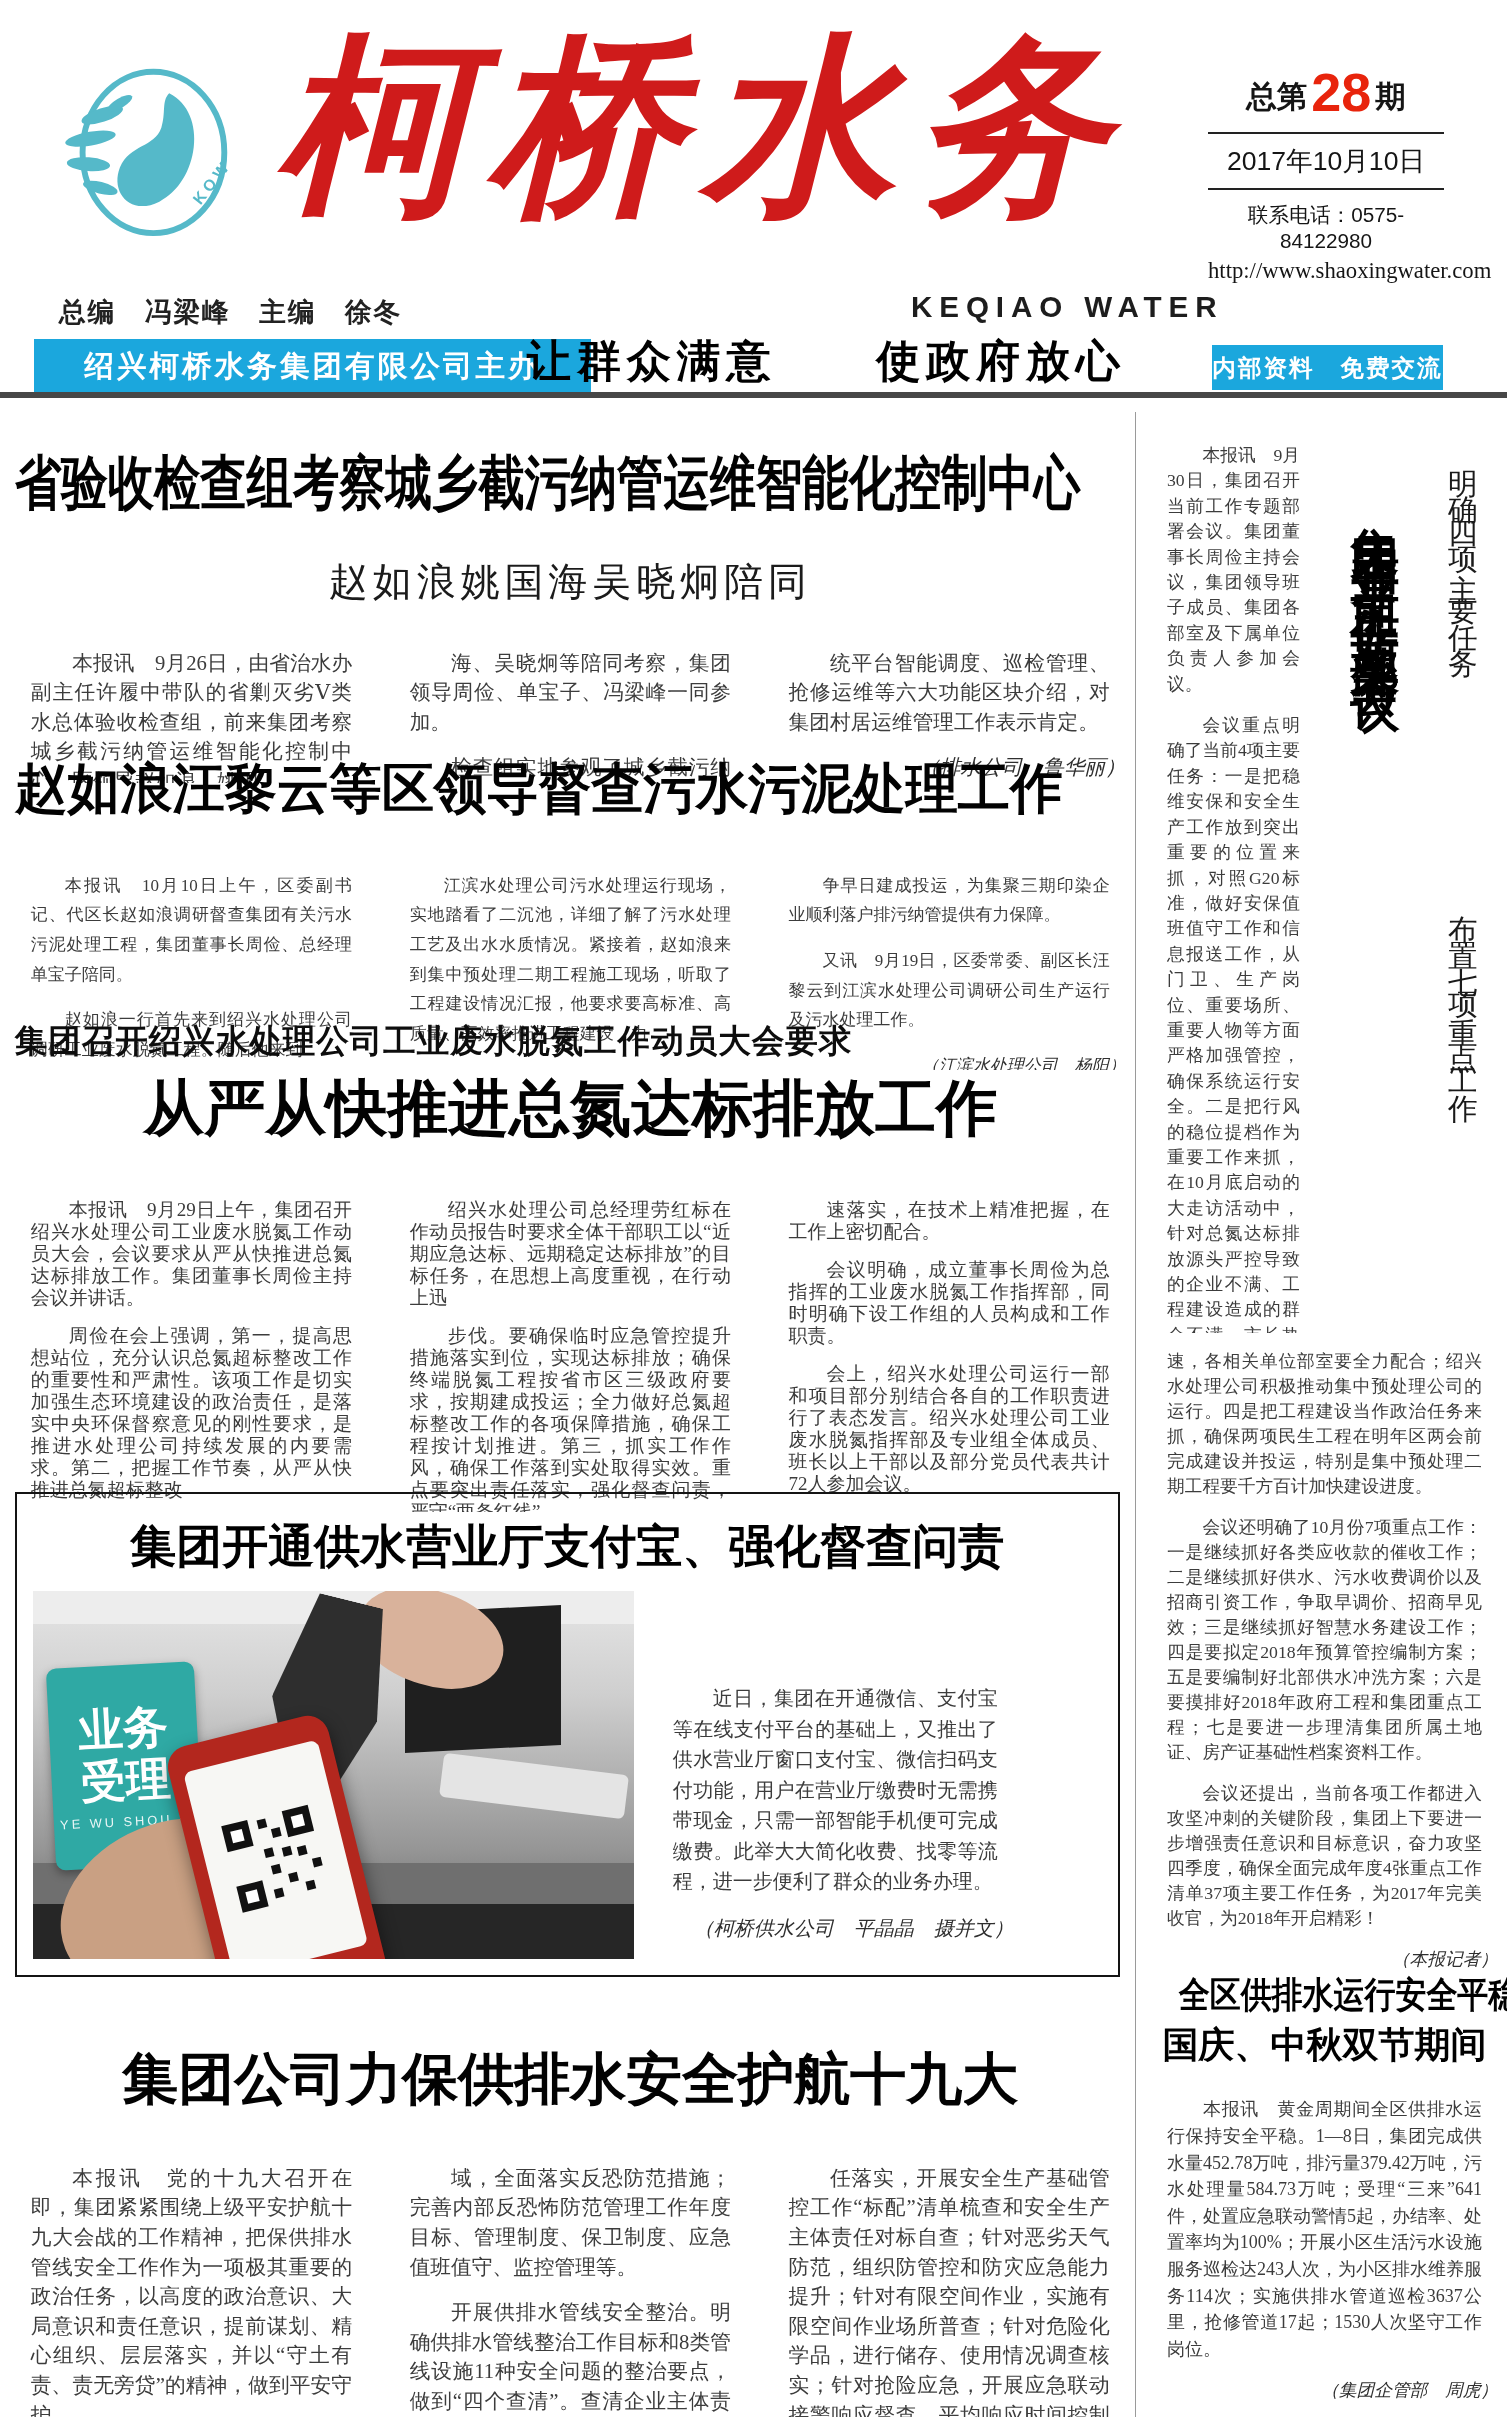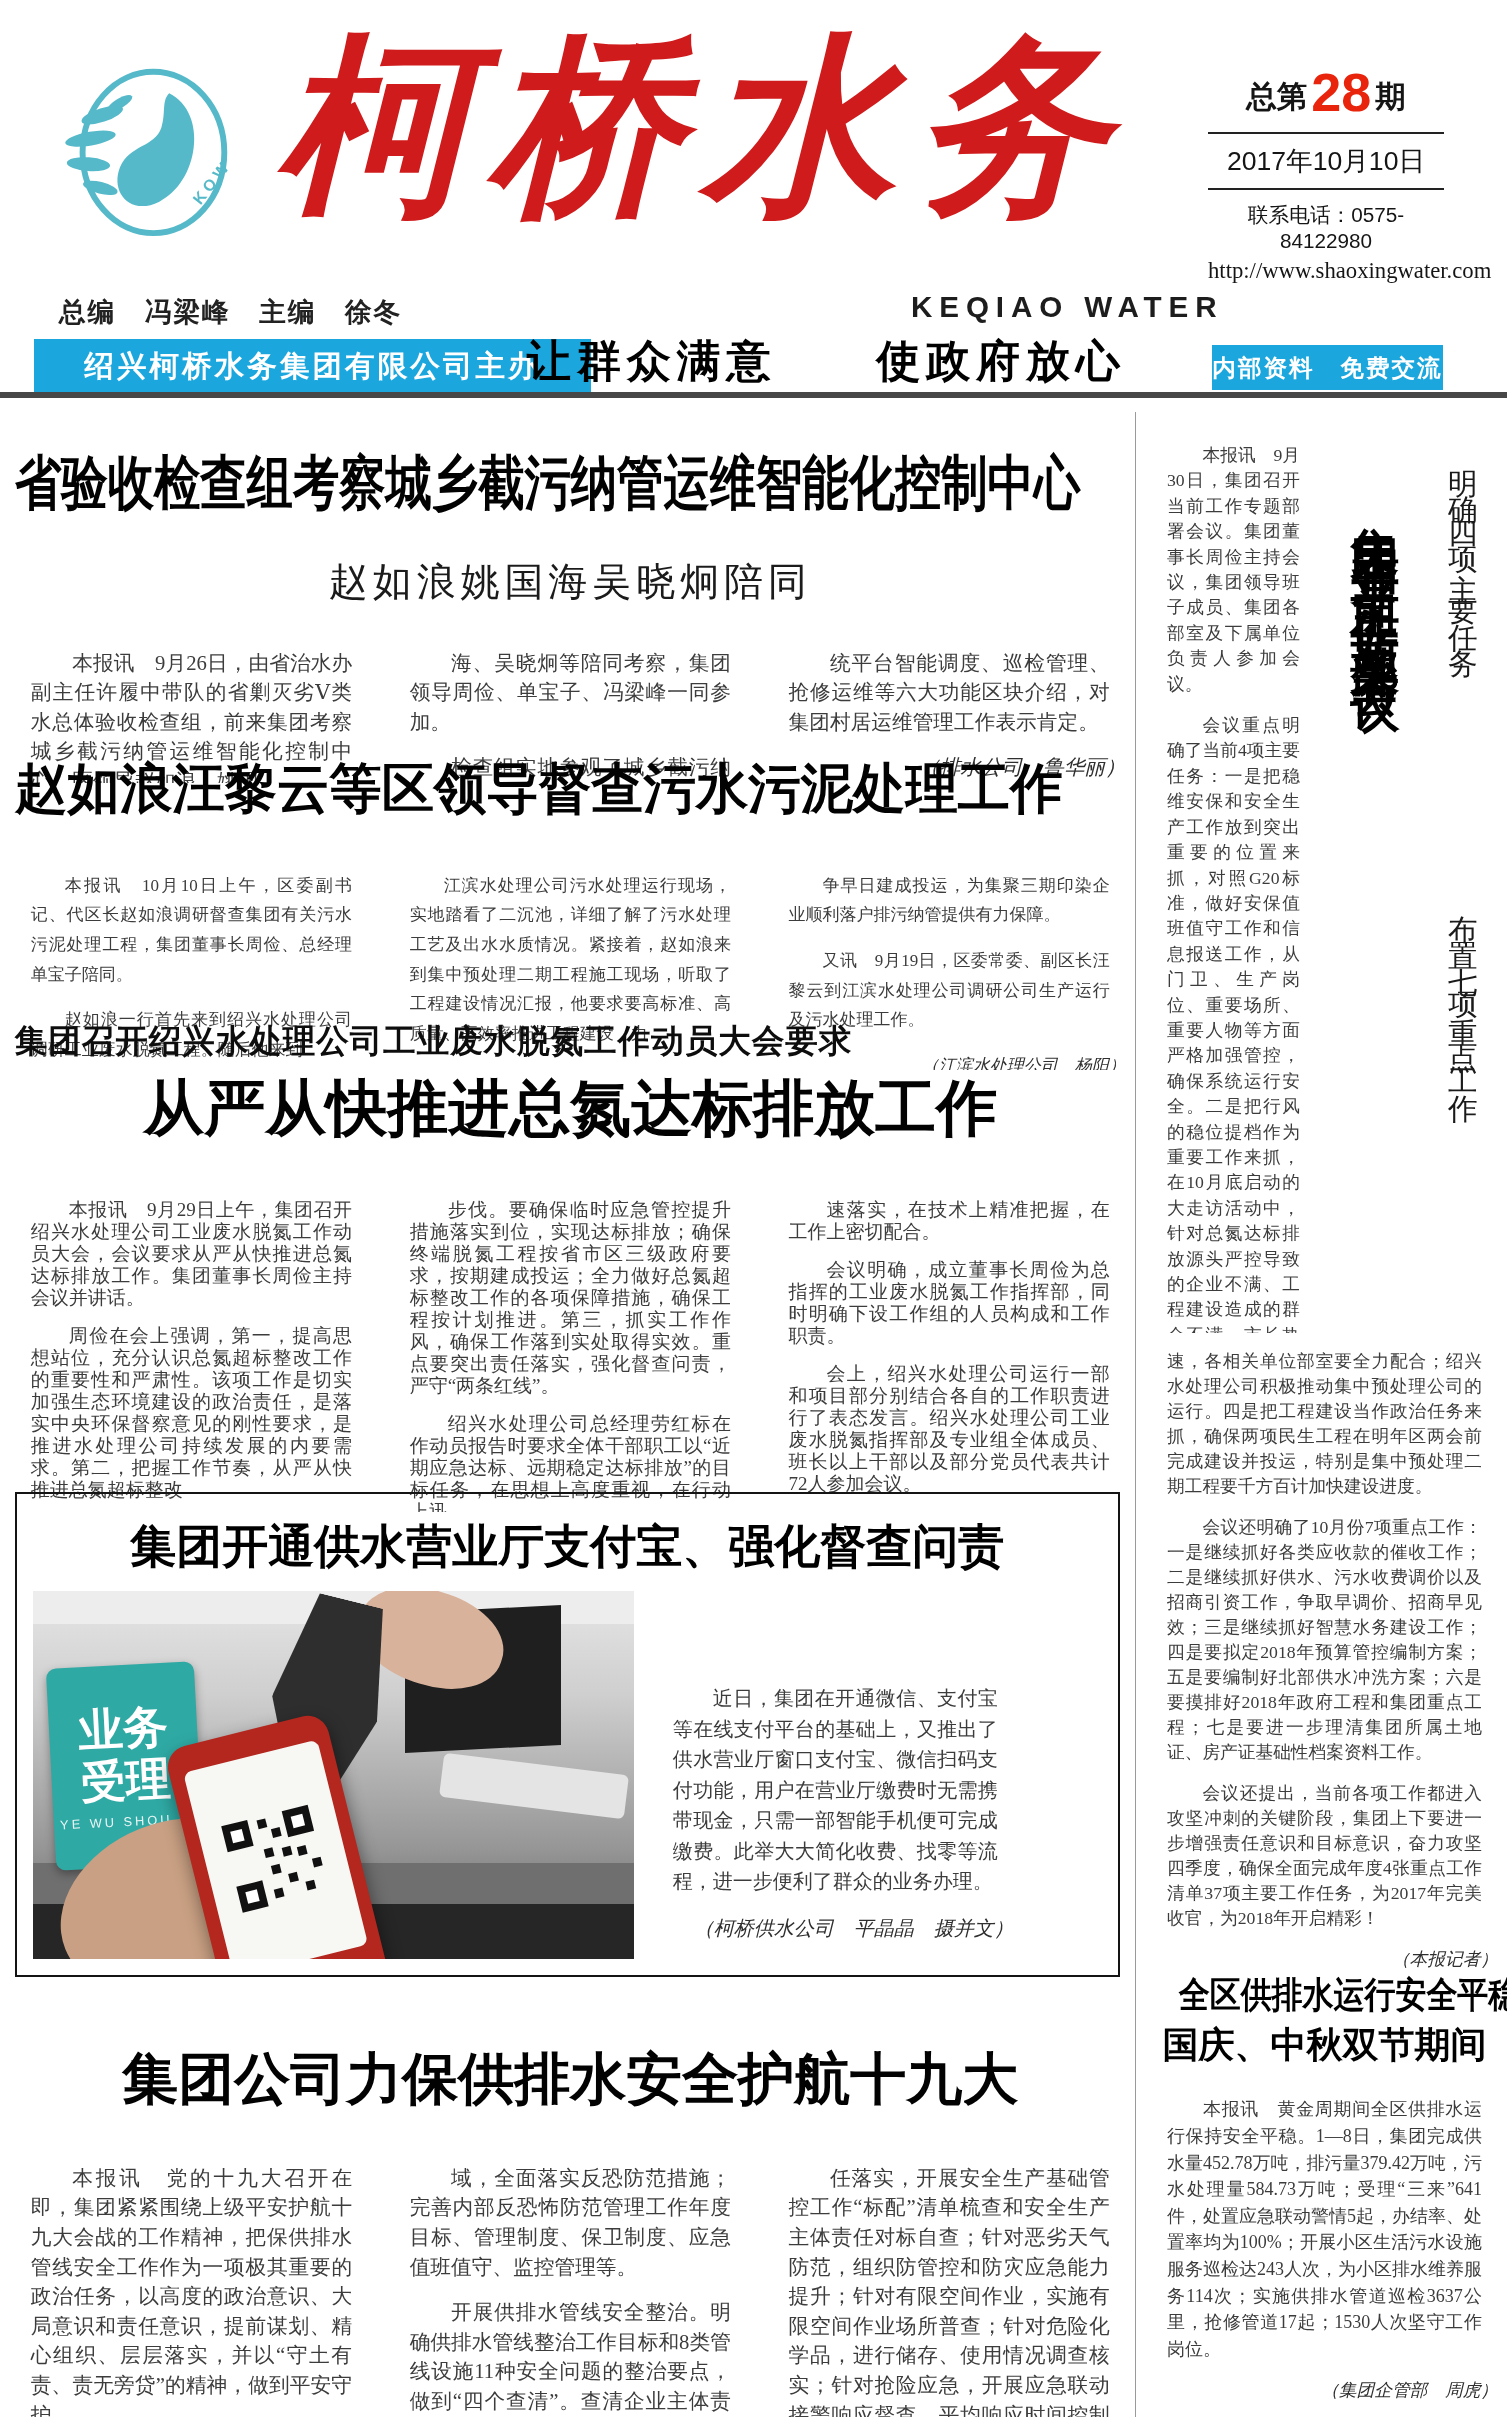--- a/index.html
+++ b/index.html
@@ -178,22 +178,22 @@
 
   <section class="a3">
     <div class="a3-kicker sans">集团召开绍兴水处理公司工业废水脱氮工作动员大会要求</div>
     <h1 class="headline">从严从快推进总氮达标排放工作</h1>
     <div class="cols">
       <div class="col">
           <p class="para">本报讯　9月29日上午，集团召开绍兴水处理公司工业废水脱氮工作动员大会，会议要求从严从快推进总氮达标排放工作。集团董事长周俭主持会议并讲话。</p>
           <p class="para">周俭在会上强调，第一，提高思想站位，充分认识总氮超标整改工作的重要性和严肃性。该项工作是切实加强生态环境建设的政治责任，是落实中央环保督察意见的刚性要求，是推进水处理公司持续发展的内要需求。第二，把握工作节奏，从严从快推进总氮超标整改</p>
         </div>
       <div class="col">
+          <p class="para">绍兴水处理公司总经理劳红标在作动员报告时要求全体干部职工以“近期应急达标、远期稳定达标排放”的目标任务，在思想上高度重视，在行动上迅</p>
           <p class="para">步伐。要确保临时应急管控提升措施落实到位，实现达标排放；确保终端脱氮工程按省市区三级政府要求，按期建成投运；全力做好总氮超标整改工作的各项保障措施，确保工程按计划推进。第三，抓实工作作风，确保工作落到实处取得实效。重点要突出责任落实，强化督查问责，严守“两条红线”。</p>
-          <p class="para">绍兴水处理公司总经理劳红标在作动员报告时要求全体干部职工以“近期应急达标、远期稳定达标排放”的目标任务，在思想上高度重视，在行动上迅</p>
         </div>
       <div class="col">
         <div>
             <p class="para">速落实，在技术上精准把握，在工作上密切配合。</p>
             <p class="para">会议明确，成立董事长周俭为总指挥的工业废水脱氮工作指挥部，同时明确下设工作组的人员构成和工作职责。</p>
             <p class="para">会上，绍兴水处理公司运行一部和项目部分别结合各自的工作职责进行了表态发言。绍兴水处理公司工业废水脱氮指挥部及专业组全体成员、班长以上干部以及部分党员代表共计72人参加会议。</p>
           </div>
         <p class="sig">（绍兴水处理公司　徐敏）</p>
       </div>
     </div>

